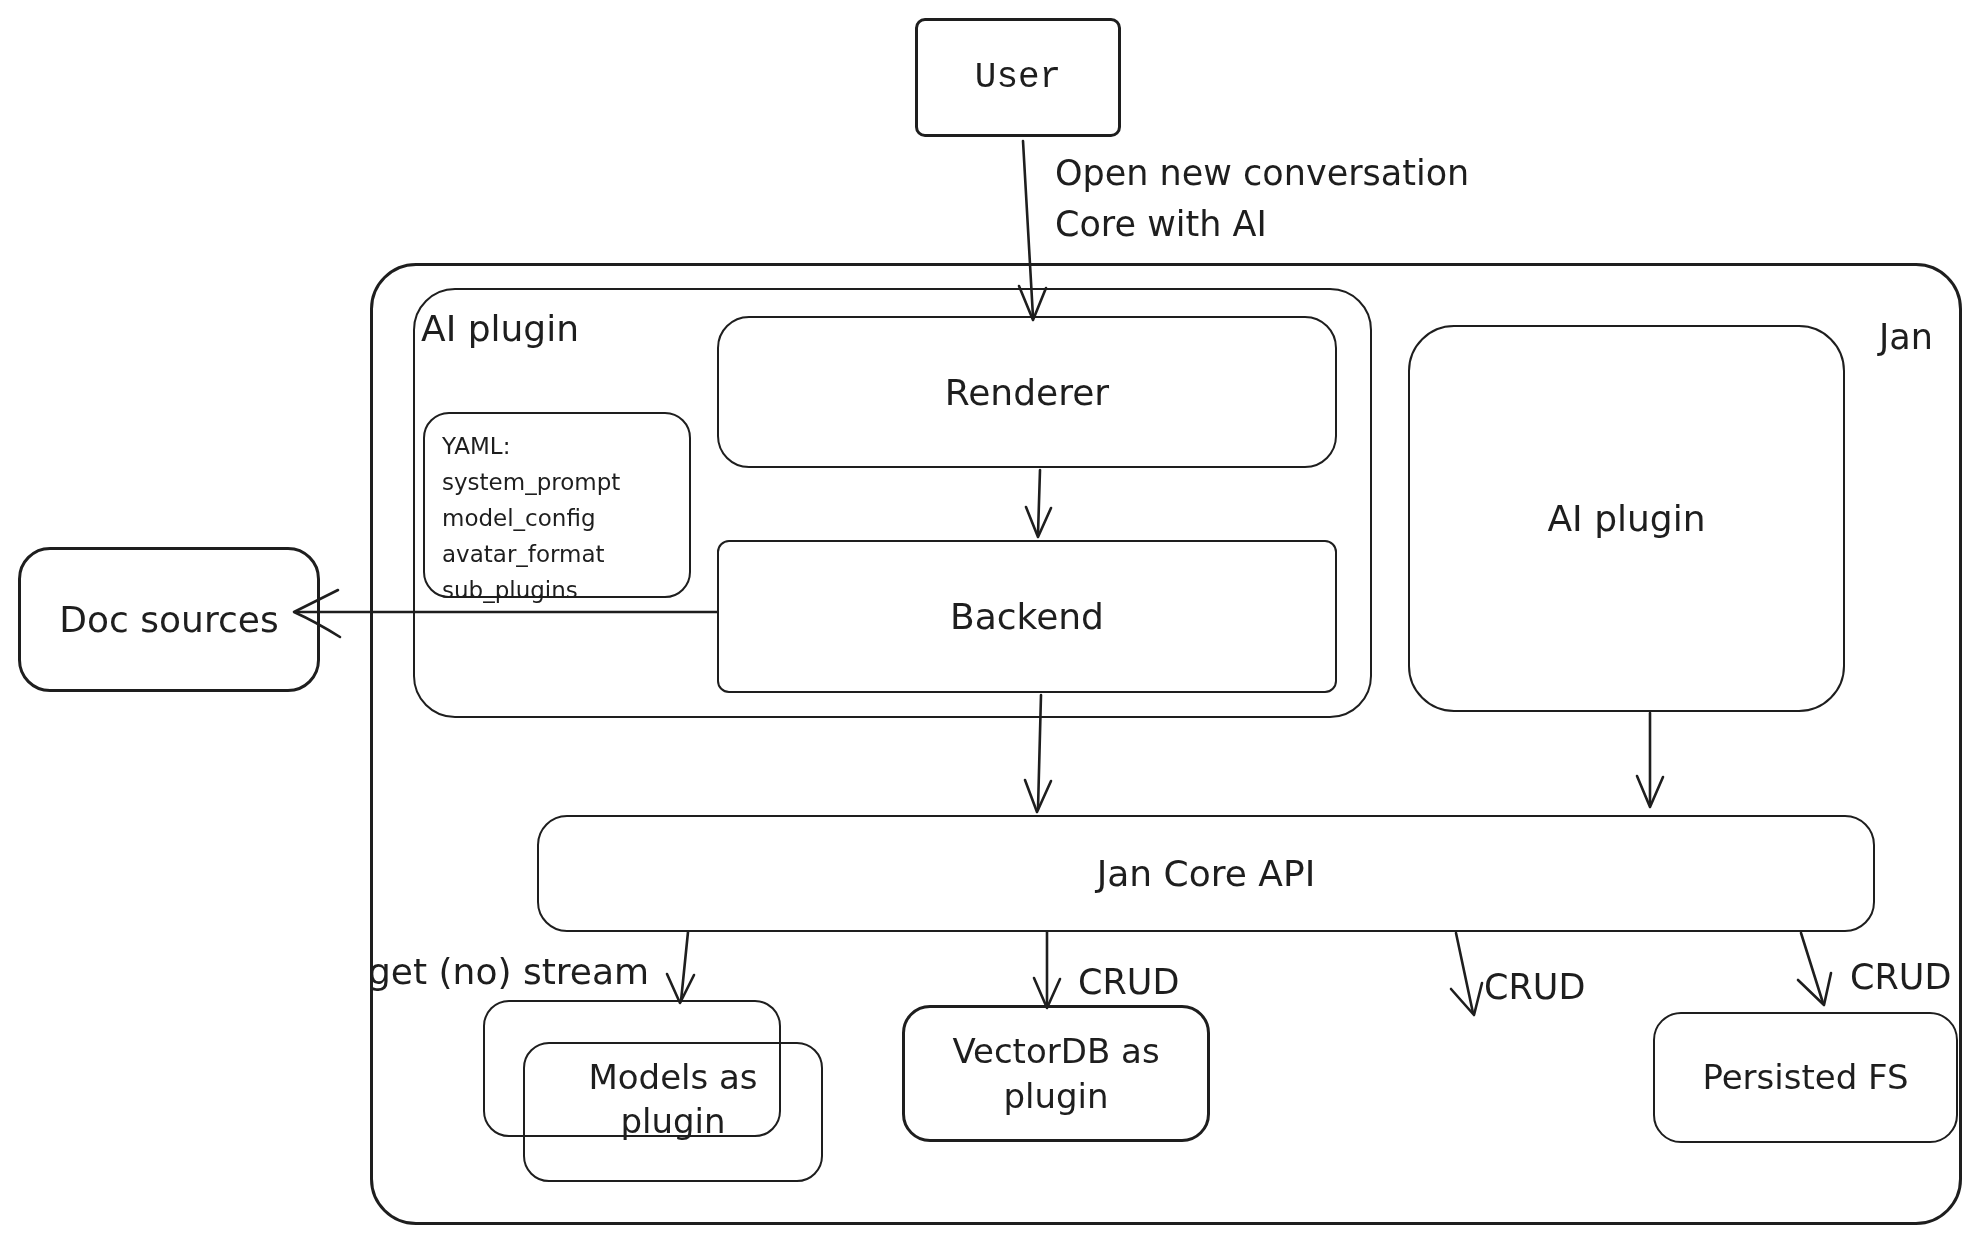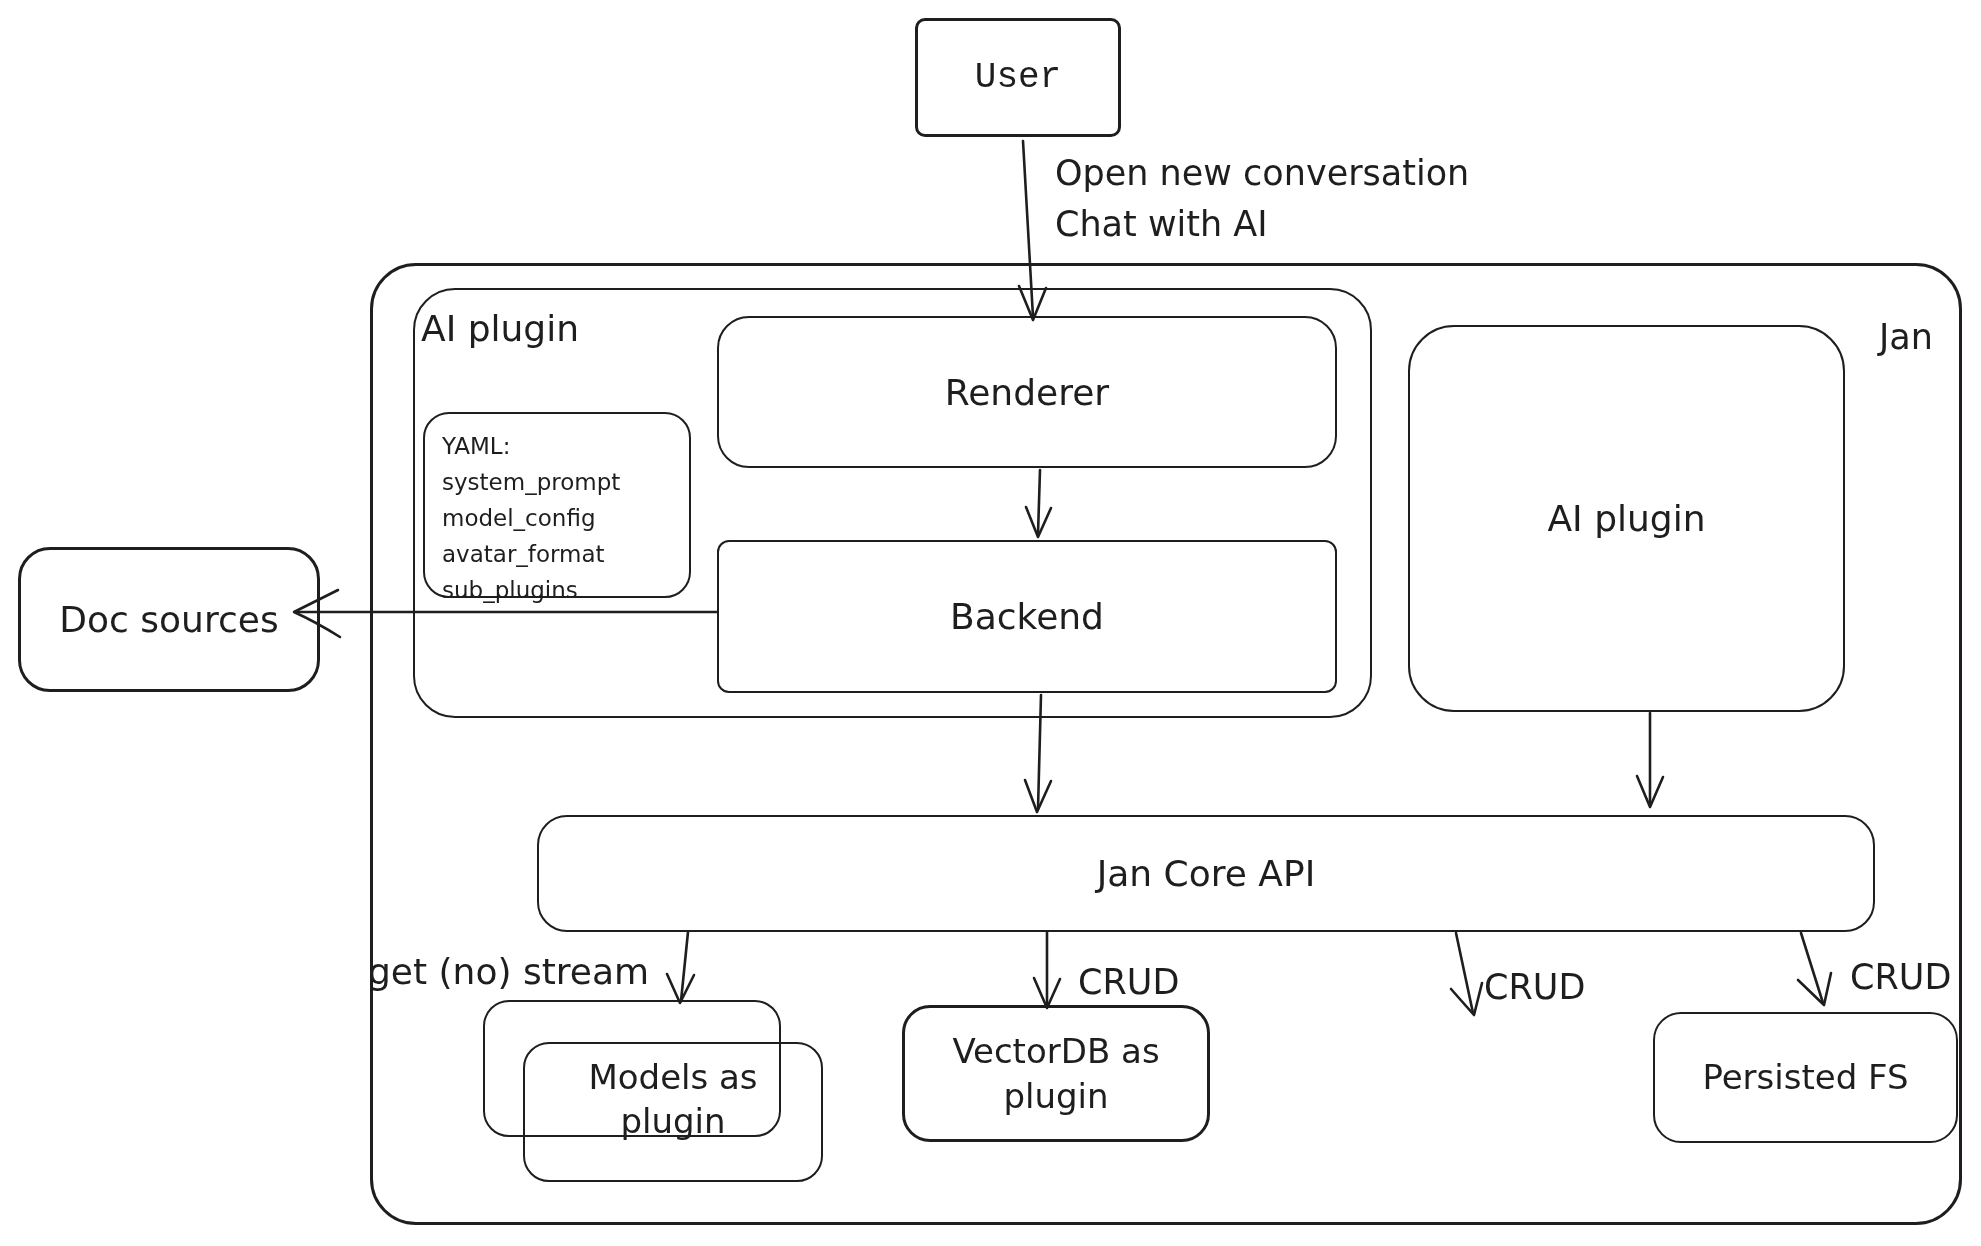--- a/index.html
+++ b/index.html
@@ -47,21 +47,21 @@
   <div class="box container" style="left:413px;top:288px;width:959px;height:430px;border-radius:42px;">
     <span class="corner-lbl" style="left:6px;top:18px;font-size:36px;">AI plugin</span>
   </div>
 
   <div class="box" style="left:915px;top:18px;width:206px;height:119px;border-radius:10px;border-width:3px;font-family:Liberation Mono, monospace;">
     <span class="lbl big">User</span>
   </div>
 
   <div class="edge-lbl" style="left:1042px;top:148px;margin-left:13px;">
     <div>Open new conversation</div>
-    <div>Chat with AI</div>
+    <div>Core with AI</div>
   </div>
 
   <div class="box" style="left:717px;top:316px;width:620px;height:152px;border-radius:32px;">
     <span class="lbl big">Renderer</span>
   </div>
 
   <div class="box yaml" style="left:423px;top:412px;width:268px;height:186px;padding-left:17px;">
     <div>
       <div>YAML:</div>
       <div>system_prompt</div>

